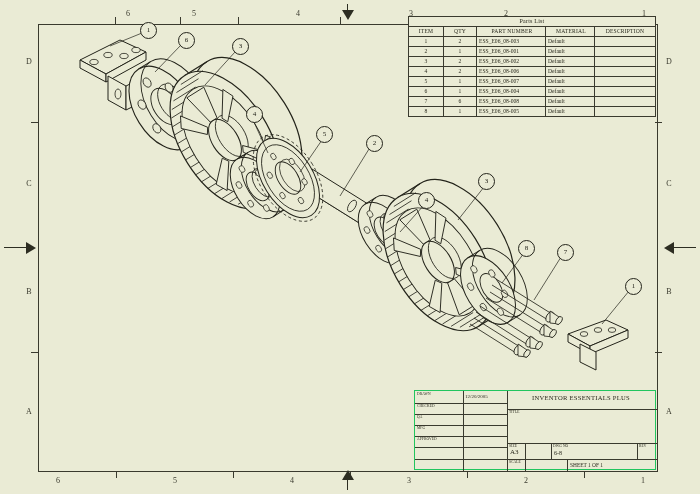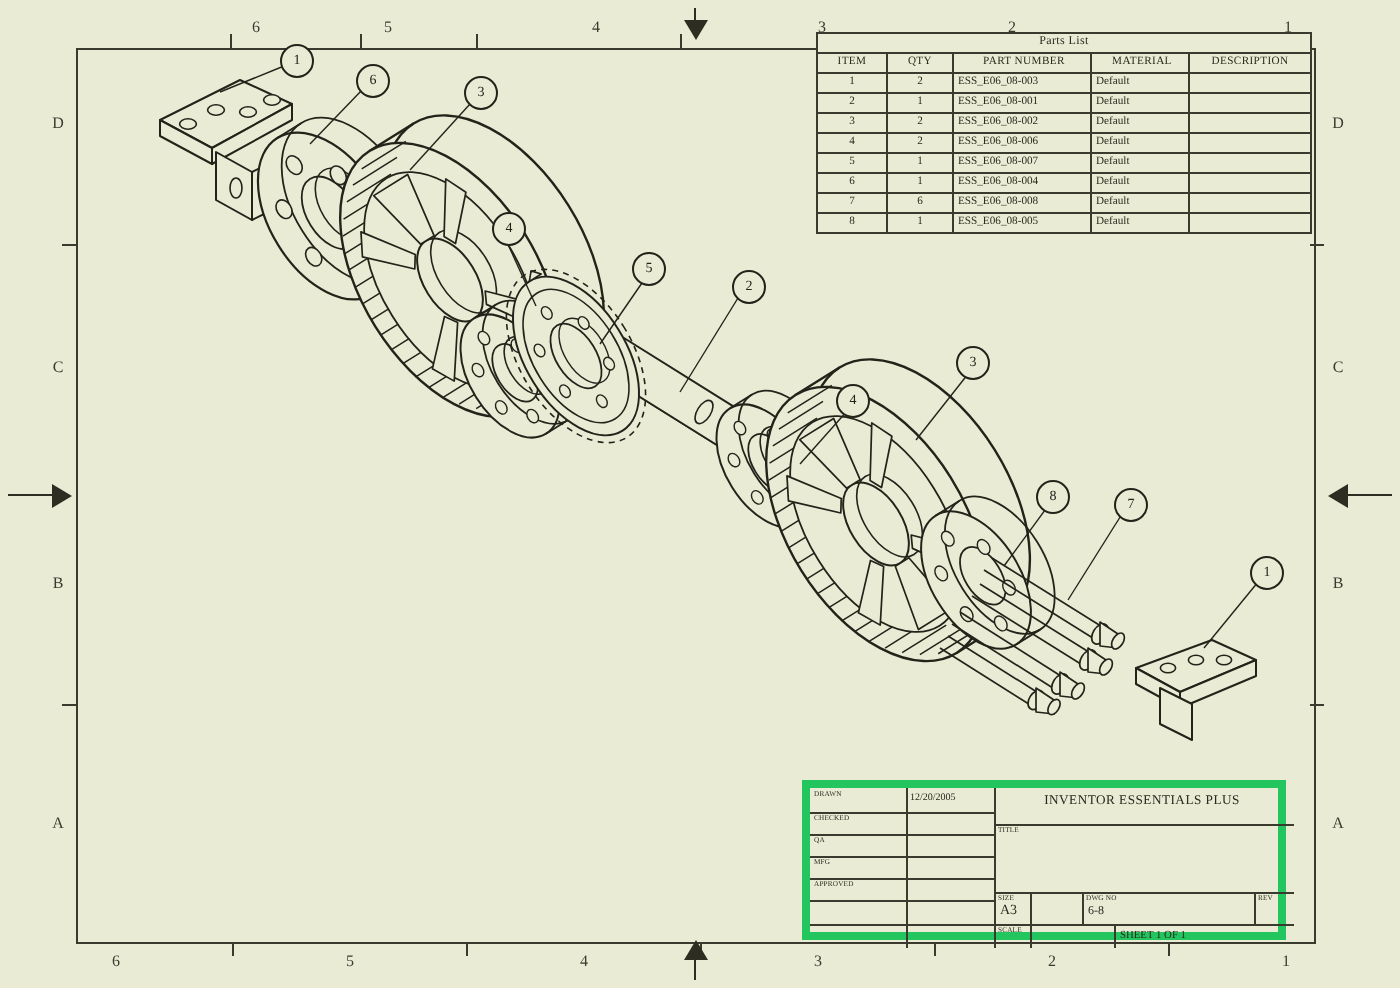--- a/index.html
+++ b/index.html
@@ -101,25 +101,25 @@
   }
   .c-item { width: 34px; text-align: center; }
   .c-qty  { width: 32px; text-align: center; }
   .c-pn   { width: 66px; text-align: left; padding-left: 2px !important; }
   .c-mat  { width: 46px; text-align: left; padding-left: 2px !important; }
   .c-desc { text-align: left; }
 
   
   #title-block {
     position: absolute;
-    left: 401px;
+    left: 414px;
     top: 390px;
     width: 242px;
     height: 80px;
-    border: 4px solid #22c55e;
+    border: 1px solid #22c55e;
     box-sizing: border-box;
     font-family: "Liberation Serif", serif;
     color: #2a2a1e;
     padding-left: 44px;
   }
   .tb-line { position: absolute; background: #3a3a2e; }
   .tb-h { height: 0.9px; }
   .tb-v { width: 0.9px; }
   .tb-cap {
     position: absolute;

